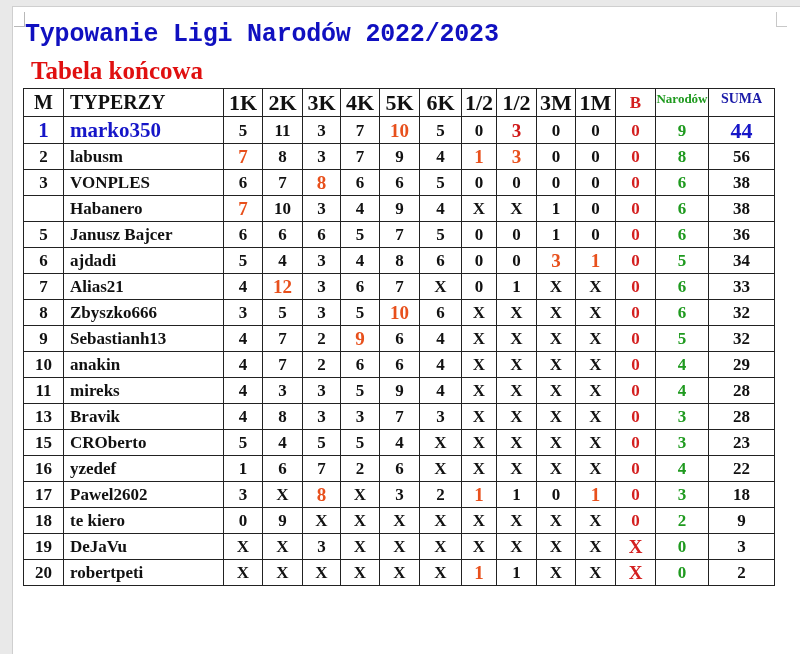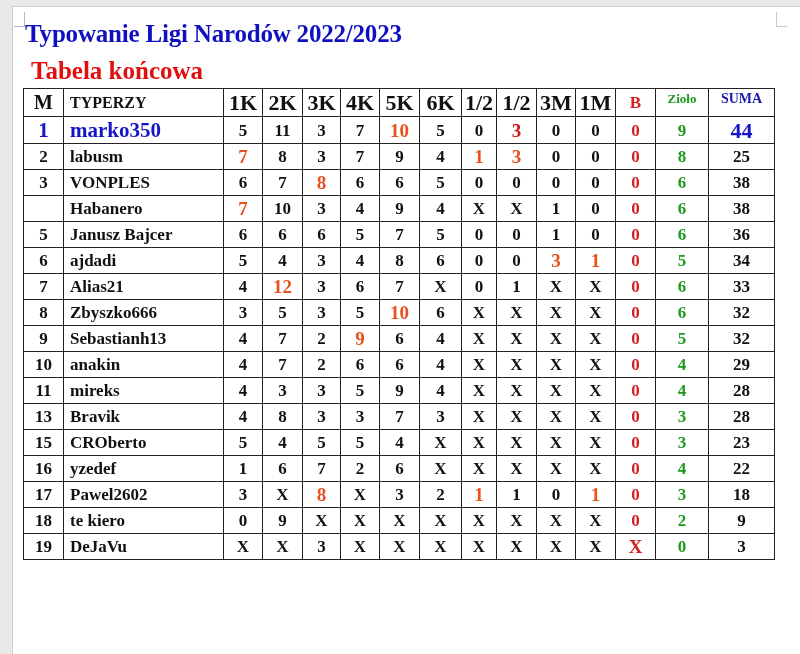--- a/index.html
+++ b/index.html
@@ -19,39 +19,40 @@
       border-right: 1px solid #b8b8b8; border-bottom: 1px solid #b8b8b8;
     }
     .corner-mark-tr {
       position: absolute; left: 763px; top: 5px; width: 10px; height: 14px;
       border-left: 1px solid #c8c8c8; border-bottom: 1px solid #c8c8c8;
     }
     .title {
       position: absolute; left: 25px; top: 20px;
       font-size: 25px; font-weight: bold; color: #1010c0; white-space: nowrap;
       letter-spacing: -0.2px;
+      font-family: Liberation Mono, monospace;
     }
     .subtitle {
       position: absolute; left: 31px; top: 57px;
       font-size: 25px; font-weight: bold; color: #e01010; white-space: nowrap;
     }
     table.standings {
       position: absolute; left: 23px; top: 88px;
       border-collapse: collapse;
       table-layout: fixed;
     }
     table.standings td, table.standings th {
       border: 1.5px solid #222;
       padding: 0; text-align: center; vertical-align: middle;
       font-weight: bold; font-size: 17px; color: #111;
       height: 25px; line-height: 25px;
       overflow: hidden; white-space: nowrap;
     }
     table.standings th { font-size: 22px; height: 27px; }
-    table.standings th.name-h { text-align: left; padding-left: 6px; font-size: 16px; }
+    table.standings th.name-h { text-align: left; padding-left: 6px; font-size: 20px; }
     table.standings th.m-h { font-size: 20px; }
     table.standings th.b-h { color: #d42020; font-size: 17px; }
     table.standings th.t-h { color: #1f9a1f; font-size: 13px; vertical-align: top; line-height: 20px; }
     table.standings th.s-h { color: #1a1aa8; font-size: 14px; vertical-align: top; line-height: 20px; }
     td.name { text-align: left !important; padding-left: 6px !important; font-size: 17px; }
     td.pos { font-size: 18px; }
     td.b { color: #d42020 !important; }
     td.tr { color: #1f9a1f !important; }
     td.sum { font-size: 18px; }
     .hl-orange { color: #e8501c !important; font-size: 19px !important; }
@@ -97,21 +98,21 @@
       <th>2K</th>
       <th>3K</th>
       <th>4K</th>
       <th>5K</th>
       <th>6K</th>
       <th>1/2</th>
       <th>1/2</th>
       <th>3M</th>
       <th>1M</th>
       <th class="b-h">B</th>
-      <th class="t-h">Zioło</th>
+      <th class="t-h">Narodów</th>
       <th class="s-h">SUMA</th>
     </tr>
   </thead>
   <tbody id="rows">
       <tr class="leader">
         <td class="pos">1</td>
         <td class="name">marko350</td>
         <td>5</td>
         <td>11</td>
         <td>3</td>
@@ -134,21 +135,21 @@
         <td>3</td>
         <td>7</td>
         <td>9</td>
         <td>4</td>
         <td class="hl-orange">1</td>
         <td class="hl-orange">3</td>
         <td>0</td>
         <td>0</td>
         <td class="b">0</td>
         <td class="tr">8</td>
-        <td class="sum">25</td>
+        <td class="sum">56</td>
       </tr>
       <tr>
         <td class="pos">3</td>
         <td class="name">VONPLES</td>
         <td>6</td>
         <td>7</td>
         <td class="hl-orange">8</td>
         <td>6</td>
         <td>6</td>
         <td>5</td>
@@ -391,14 +392,31 @@
         <td>X</td>
         <td>X</td>
         <td>X</td>
         <td>X</td>
         <td>X</td>
         <td>X</td>
         <td class="b hl-red">X</td>
         <td class="tr">0</td>
         <td class="sum">3</td>
       </tr>
+      <tr>
+        <td class="pos">20</td>
+        <td class="name">robertpeti</td>
+        <td>X</td>
+        <td>X</td>
+        <td>X</td>
+        <td>X</td>
+        <td>X</td>
+        <td>X</td>
+        <td class="hl-orange">1</td>
+        <td>1</td>
+        <td>X</td>
+        <td>X</td>
+        <td class="b hl-red">X</td>
+        <td class="tr">0</td>
+        <td class="sum">2</td>
+      </tr>
     </tbody>
 </table>
 
 </body></html>

